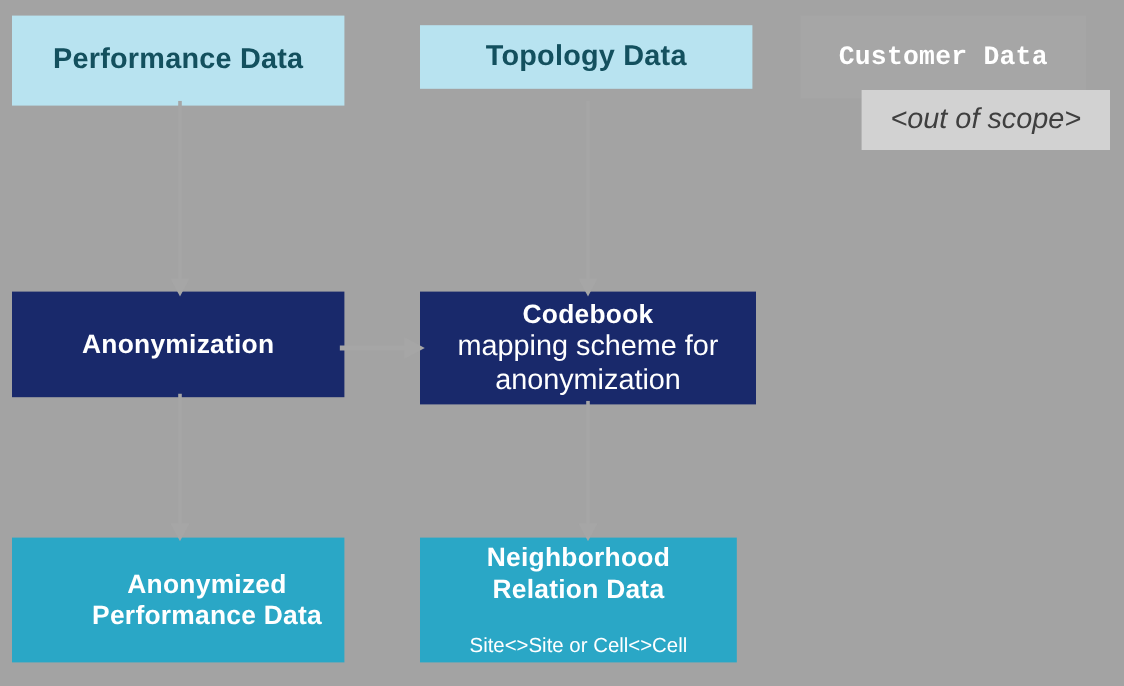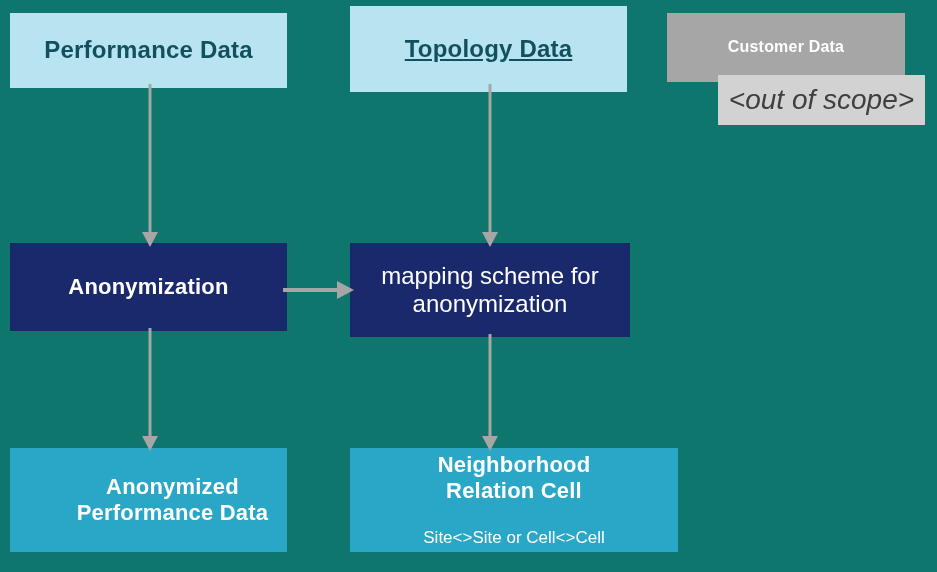--- a/index.html
+++ b/index.html
@@ -7,21 +7,21 @@
     padding: 0;
     background: #ffffff;
   }
   body {
     font-family: "Liberation Sans", sans-serif;
   }
   #canvas {
     position: relative;
     width: 937px;
     height: 572px;
-    background: #0f766e;
+    background: #a3a3a3;
     overflow: hidden;
   }
   .node {
     position: absolute;
     box-sizing: border-box;
     display: flex;
     flex-direction: column;
     align-items: center;
     justify-content: center;
     text-align: center;
@@ -56,39 +56,39 @@
     color: #ffffff;
   }
   .out .title { font-size: 22px; }
   .out .sub   { font-size: 17px; margin-top: 24px; }
 
   
   .gray {
     background: #a6a6a6;
     color: #ffffff;
   }
-  .gray .title { font-size: 16px; }
+  .gray .title { font-size: 22px; font-family: Liberation Mono, monospace; }
   .note {
     background: #d2d2d2;
     color: #3f3f3f;
     font-style: italic;
-    font-size: 28px;
+    font-size: 24px;
   }
 
   
   #box-performance-data { left: 10px;  top: 13px;  width: 277px; height: 75px; }
-  #box-topology-data    { left: 350px; top: 6px;  width: 277px; height: 86px; text-decoration: underline; }
+  #box-topology-data    { left: 350px; top: 21px;  width: 277px; height: 53px; }
   #box-customer-data    { left: 667px; top: 13px;  width: 238px; height: 69px; }
   #box-out-of-scope     { left: 718px; top: 75px;  width: 207px; height: 50px; }
 
   #box-anonymization    { left: 10px;  top: 243px; width: 277px; height: 88px; }
   #box-codebook         { left: 350px; top: 243px; width: 280px; height: 94px; }
 
   #box-anonymized-performance-data { left: 10px;  top: 448px; width: 277px; height: 104px; padding-left: 48px; }
-  #box-neighborhood-relation-data  { left: 350px; top: 448px; width: 328px; height: 104px; }
+  #box-neighborhood-relation-data  { left: 350px; top: 448px; width: 264px; height: 104px; }
 
   
   .conn {
     position: absolute;
     pointer-events: none;
   }
   #conn-performance-to-anonymization { left: 118px; top: 84px;  width: 64px;  height: 164px; }
   #conn-topology-to-codebook         { left: 458px; top: 84px;  width: 64px;  height: 164px; }
   #conn-anonymization-to-anonymized  { left: 118px; top: 328px; width: 64px;  height: 124px; }
   #conn-codebook-to-neighborhood     { left: 458px; top: 334px; width: 64px;  height: 118px; }
@@ -113,32 +113,33 @@
 
   <div class="node note" id="box-out-of-scope">
     <span>&lt;out of scope&gt;</span>
   </div>
 
   <div class="node proc" id="box-anonymization">
     <span class="title">Anonymization</span>
   </div>
 
   <div class="node proc" id="box-codebook">
+    <span class="title">Codebook</span>
     <span class="sub">mapping scheme for</span>
     <span class="sub">anonymization</span>
   </div>
 
   <div class="node out" id="box-anonymized-performance-data">
     <span class="title">Anonymized</span>
     <span class="title">Performance  Data</span>
   </div>
 
   <div class="node out" id="box-neighborhood-relation-data">
     <span class="title">Neighborhood</span>
-    <span class="title">Relation Cell</span>
+    <span class="title">Relation Data</span>
     <span class="sub">Site&lt;&gt;Site or Cell&lt;&gt;Cell</span>
   </div>
 
   <svg class="conn" id="conn-performance-to-anonymization" viewBox="0 0 64 164">
     <line x1="32" y1="0" x2="32" y2="150" stroke="#a6a6a6" stroke-width="3"></line>
     <polygon points="32,163 24,148 40,148" fill="#a6a6a6"></polygon>
   </svg>
 
   <svg class="conn" id="conn-topology-to-codebook" viewBox="0 0 64 164">
     <line x1="32" y1="0" x2="32" y2="150" stroke="#a6a6a6" stroke-width="3"></line>

